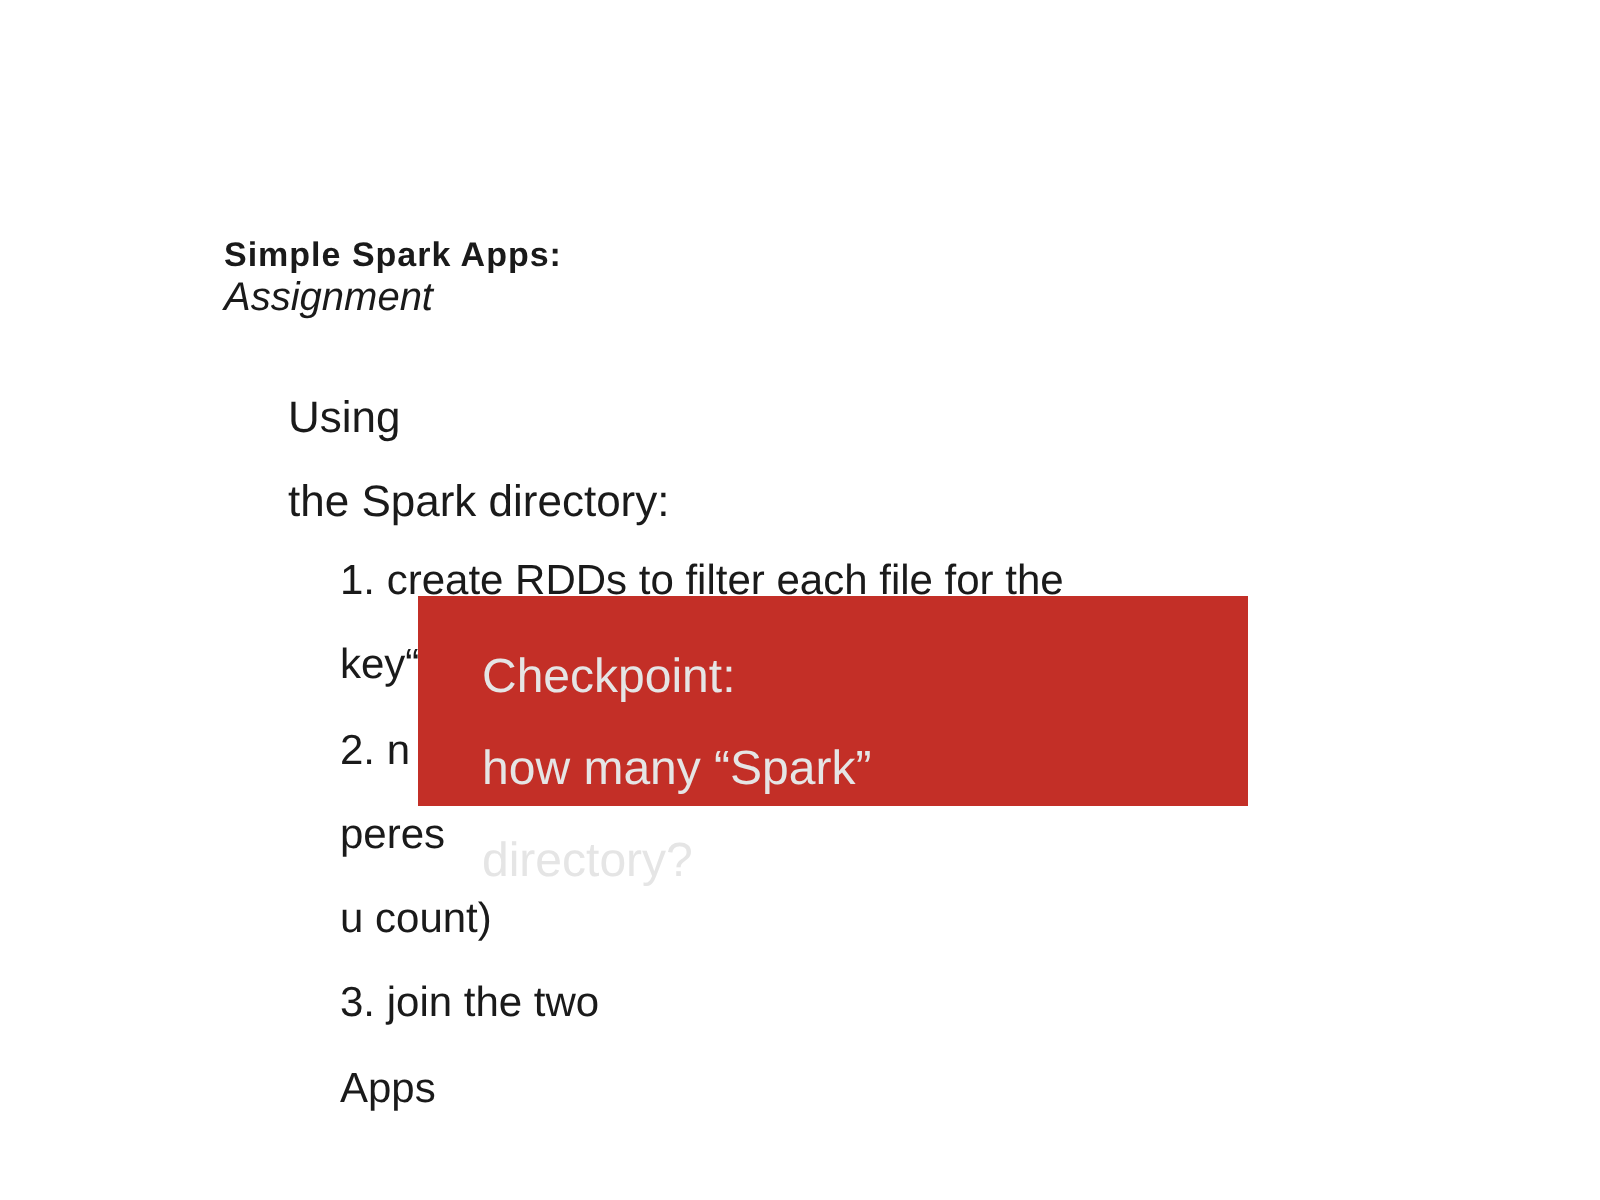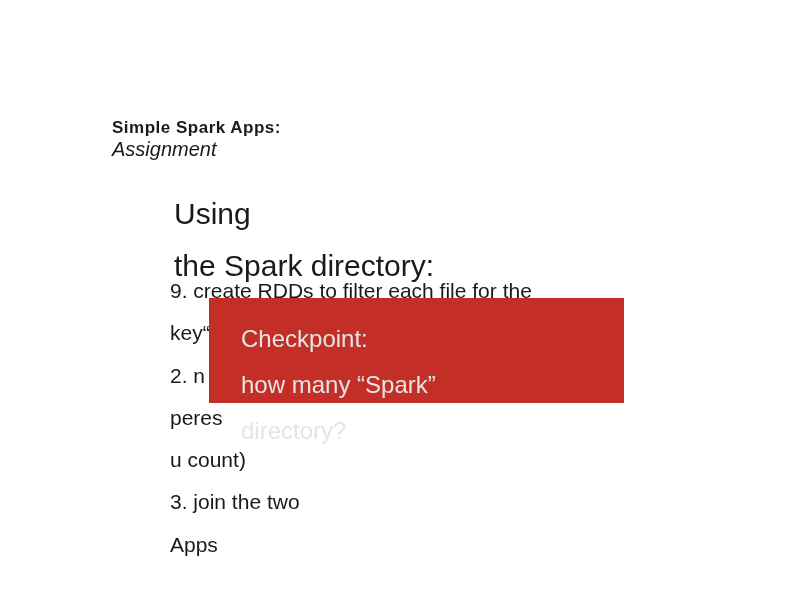--- a/index.html
+++ b/index.html
@@ -1,38 +1,38 @@
 <!DOCTYPE html>
 <html><head>
 <meta charset="utf-8">
 <style>
   * { margin: 16px; padding: 0; box-sizing: border-box; }
   html, body { width: 800px; height: 600px; background: #ffffff; font-family: Arial, Helvetica, sans-serif; color: #1a1a1a; }
   .slide { position: relative; width: 800px; height: 600px; }
   .title { position: absolute; left: 48px; top: 54px; font-size: 17px; font-weight: 700; letter-spacing: 0.5px; }
   .subtitle { position: absolute; left: 48px; top: 74px; font-size: 20px; font-style: italic; }
-  .intro { position: absolute; left: 94px; top: 116px; font-size: 30px; line-height: 1.2; }
+  .intro { position: absolute; left: 64px; top: 116px; font-size: 22px; line-height: 1.2; }
   .body { position: absolute; left: 90px; top: 198px; font-size: 21px; line-height: 1.25; width: 480px; }
   .body .row { display: block; }
   .overlay { position: absolute; left: 145px; top: 234px; width: 415px; height: 105px; background: #c32f27; color: #e5e5e5; font-size: 24px; padding: 10px 16px 6px 16px; line-height: 1.25; }
 </style>
 </head>
 <body>
 <div class="slide">
 
   <div class="title">Simple Spark Apps:</div>
   <div class="subtitle">Assignment</div>
 
   <div class="intro">
     <div>Using</div>
     <div>the Spark directory:</div>
   </div>
 
   <div class="body">
-    <span class="row">9.  create RDDs to filter each file for the</span>
+    <span class="row">1.  create RDDs to filter each file for the</span>
     <span class="row">key“Sp</span>
     <span class="row">2.     n</span>
     <span class="row">peres</span>
     <span class="row">   u    count)</span>
     <span class="row">3. join the two</span>
     <span class="row">Apps</span>
   </div>
 
   <div class="overlay">
     <div>Checkpoint:</div>

